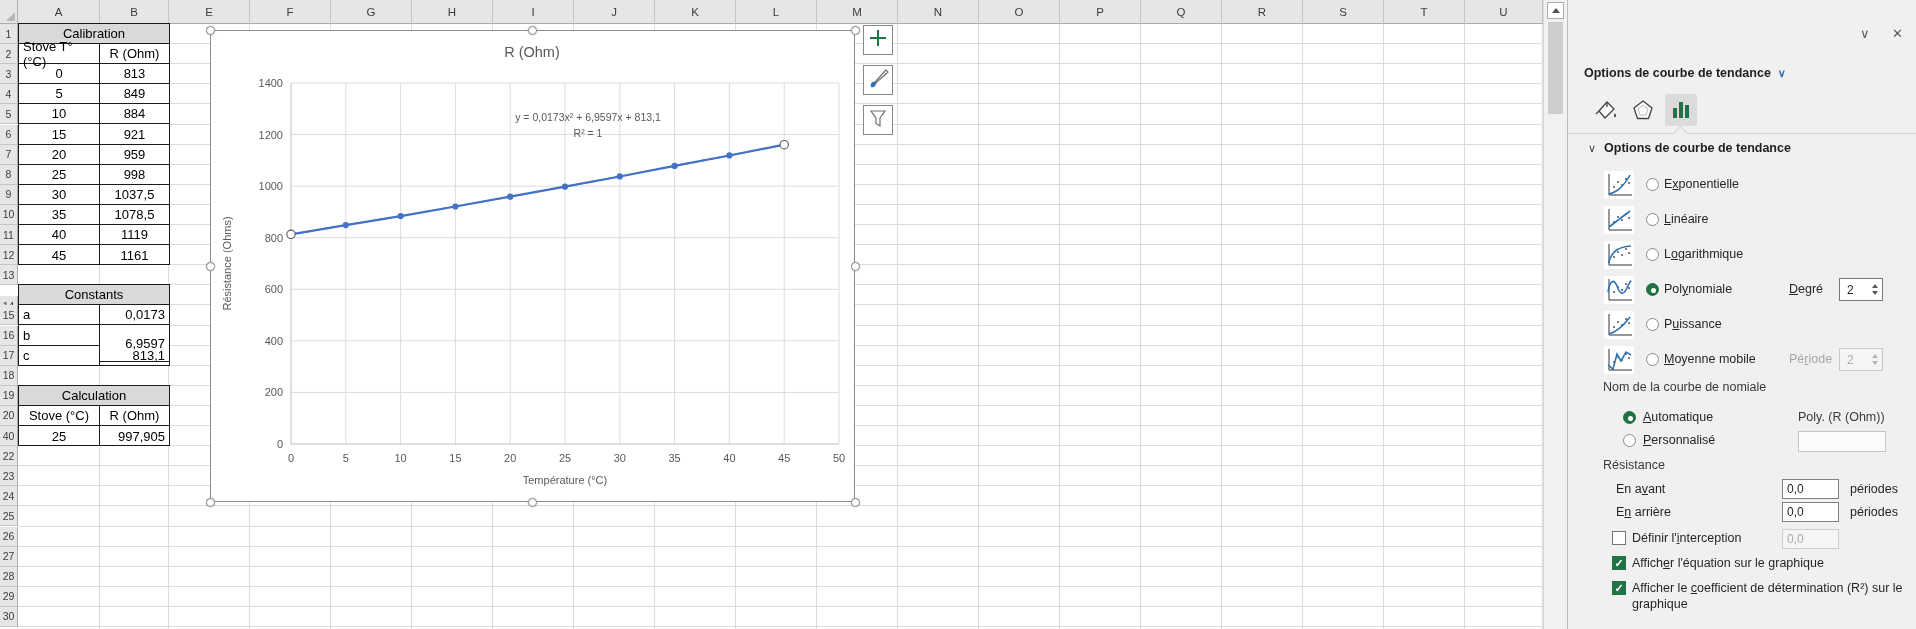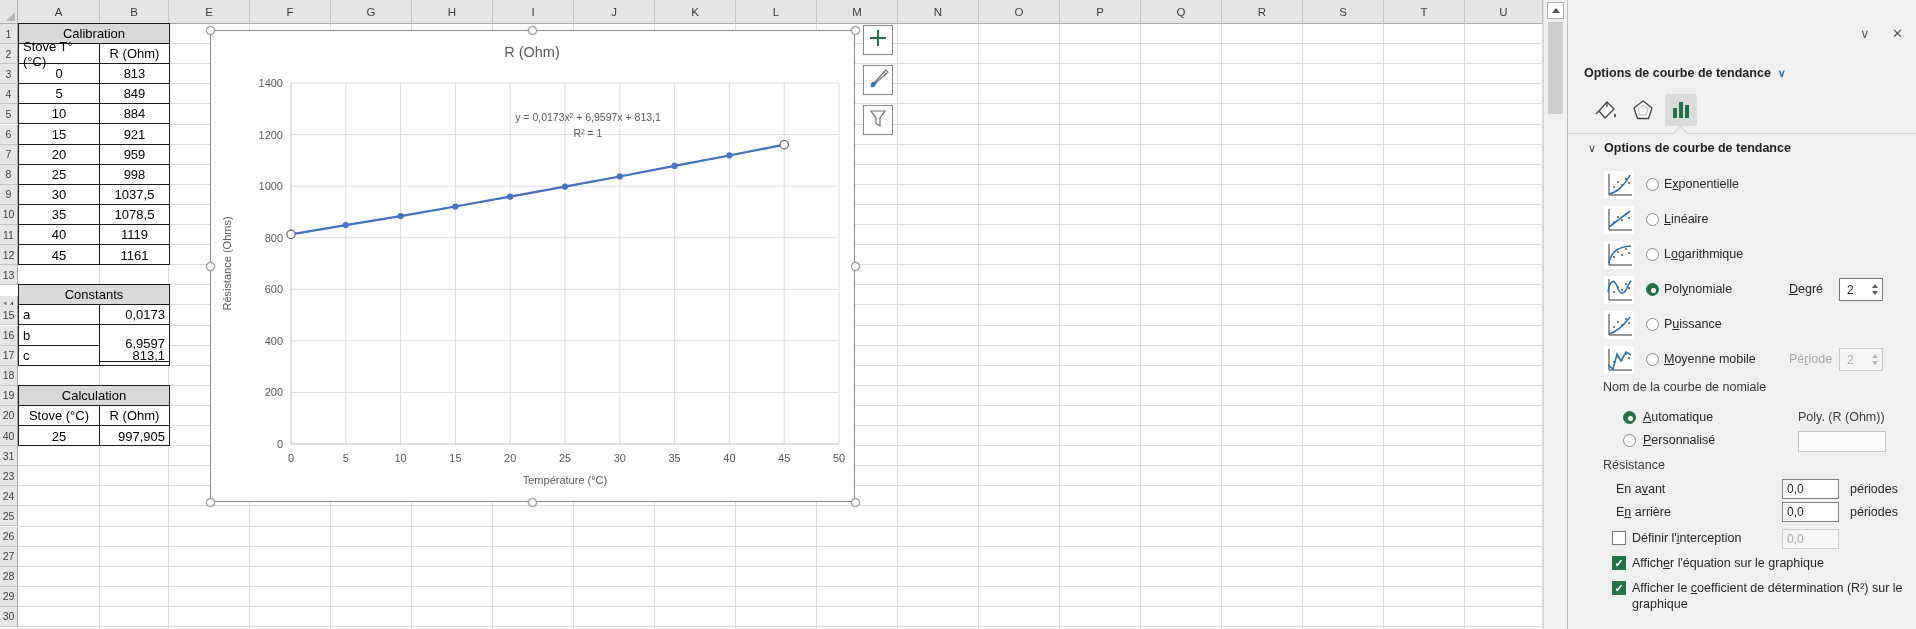--- a/index.html
+++ b/index.html
@@ -197,21 +197,21 @@
       <div class="rowhdr" style="top: 245.1px; height: 20.1px;">12</div>
       <div class="rowhdr" style="top: 265.2px; height: 20.1px;">13</div>
       <div class="rowhdr" style="top: 296px; height: 20.1px;">14</div>
       <div class="rowhdr" style="top: 305.4px; height: 20.1px;">15</div>
       <div class="rowhdr" style="top: 325.5px; height: 20.1px;">16</div>
       <div class="rowhdr" style="top: 345.6px; height: 20.1px;">17</div>
       <div class="rowhdr" style="top: 365.7px; height: 20.1px;">18</div>
       <div class="rowhdr" style="top: 385.8px; height: 20.1px;">19</div>
       <div class="rowhdr" style="top: 405.9px; height: 20.1px;">20</div>
       <div class="rowhdr" style="top: 426px; height: 20.1px;">40</div>
-      <div class="rowhdr" style="top: 446.1px; height: 20.1px;">31</div>
+      <div class="rowhdr" style="top: 446.1px; height: 20.1px;">22</div>
       <div class="rowhdr" style="top: 466.2px; height: 20.1px;">23</div>
       <div class="rowhdr" style="top: 486.3px; height: 20.1px;">24</div>
       <div class="rowhdr" style="top: 506.4px; height: 20.1px;">25</div>
       <div class="rowhdr" style="top: 526.5px; height: 20.1px;">26</div>
       <div class="rowhdr" style="top: 546.6px; height: 20.1px;">27</div>
       <div class="rowhdr" style="top: 566.7px; height: 20.1px;">28</div>
       <div class="rowhdr" style="top: 586.8px; height: 20.1px;">29</div>
       <div class="rowhdr" style="top: 606.9px; height: 20.1px;">30</div>
       <div class="xtable" style="left: 18px; top: 23px; width: 152px; height: 242.2px;">
         <div class="xt-title" style="height: 20.1px;">Calibration</div>

